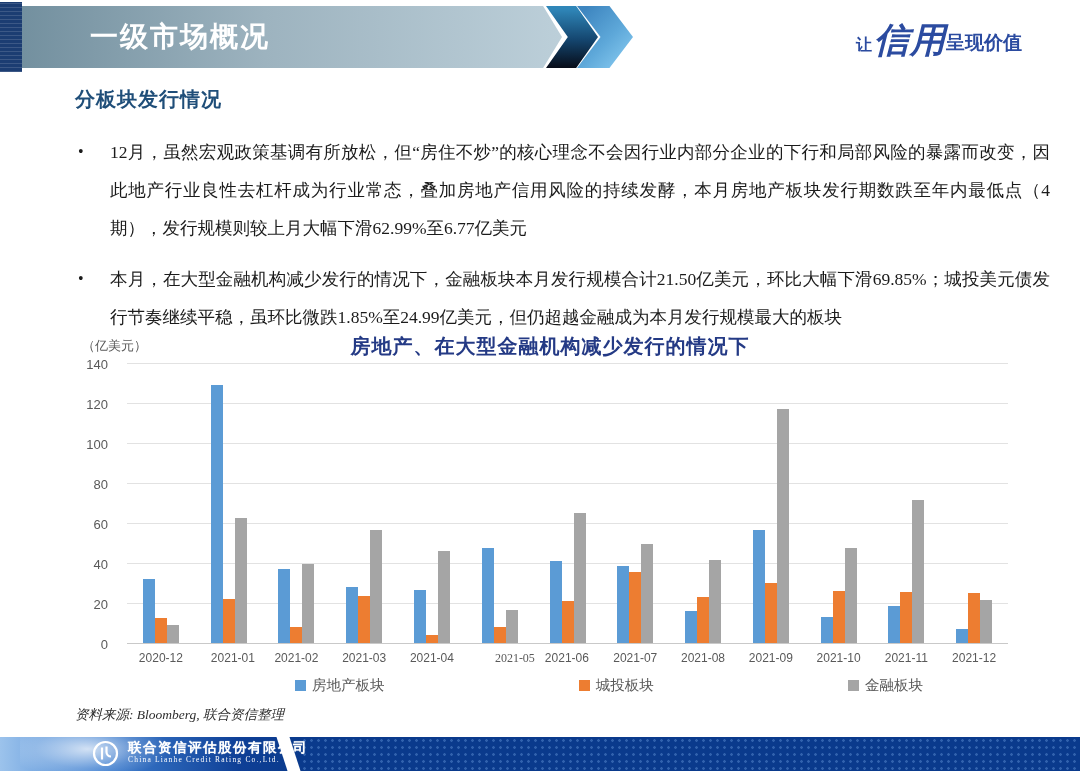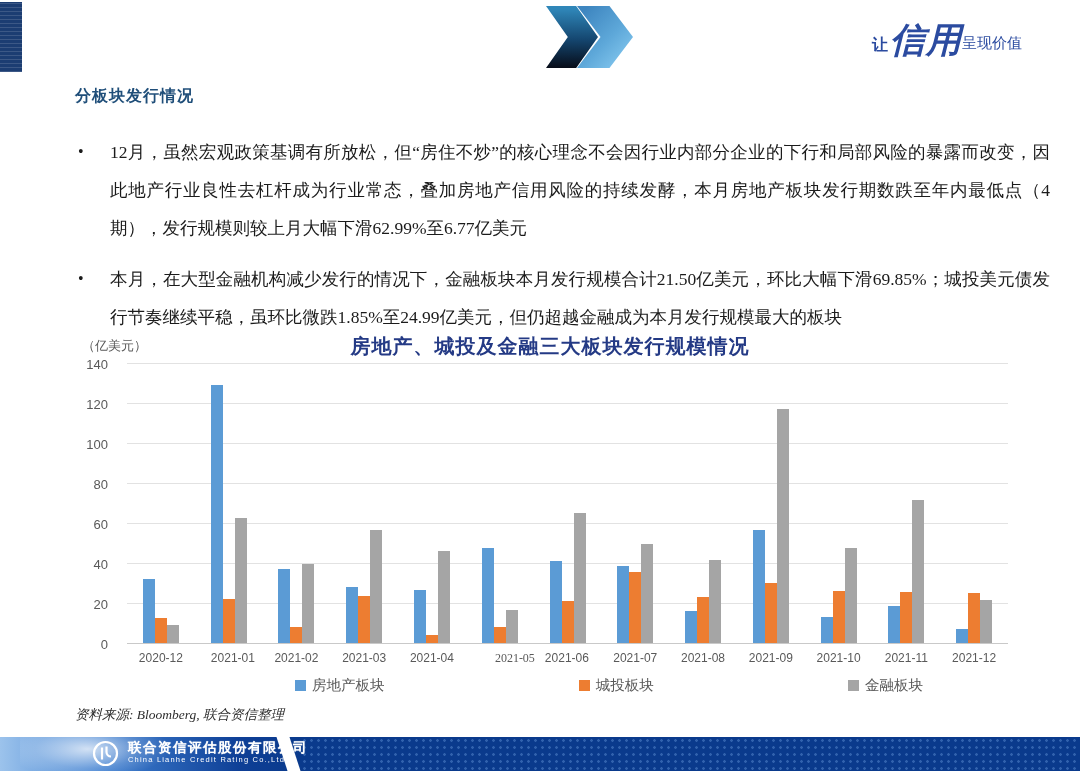--- a/index.html
+++ b/index.html
@@ -18,23 +18,23 @@
     clip-path:polygon(0 0,58% 0,100% 50%,58% 100%,0 100%,42% 50%);
     filter:drop-shadow(-5px 0 0 #fff);}
   .chev1{left:546px;width:52px;background:linear-gradient(to bottom,#2f86b8 5%,#14456e 55%,#070c18 100%);z-index:2;}
   .chev2{left:577px;width:56px;background:linear-gradient(135deg,#3e86c0 10%,#5ea8d9 55%,#8ed0f5 100%);z-index:3;}
 
   .slogan{position:absolute;left:842px;top:16px;width:180px;height:48px;
     display:flex;align-items:center;justify-content:flex-end;color:#2b4ba0;white-space:nowrap;}
   .slogan .pre{font-size:16px;font-weight:bold;margin-right:2px;margin-top:10px;}
   .slogan .emph{font-family:"DejaVu Serif","Liberation Serif",serif;font-size:35px;font-weight:bold;
     font-style:italic;letter-spacing:1px;}
-  .slogan .suf{font-size:15px;font-weight:normal;margin-top:6px;}
-
-  .section-title{position:absolute;left:75px;top:86px;font-size:16px;font-weight:bold;color:#1f4e79;letter-spacing:1px;}
+  .slogan .suf{font-size:19px;font-weight:bold;margin-top:6px;}
+
+  .section-title{position:absolute;left:75px;top:86px;font-size:20px;font-weight:bold;color:#1f4e79;letter-spacing:1px;}
 
   
   .bullets{position:absolute;left:78px;top:133px;width:972px;
     font-family:"Liberation Serif","DejaVu Serif",serif;color:#1b1b1b;}
   .bullet{display:flex;margin-bottom:13px;}
   .bullet .marker{width:32px;font-size:16px;line-height:38px;flex:0 0 32px;}
   .bullet .btext{flex:1;font-size:17.5px;line-height:38px;text-align:justify;}
 
   
   .unit-label{position:absolute;left:82px;top:337px;font-size:13px;color:#595959;}
@@ -59,31 +59,34 @@
   .footer{position:absolute;left:0;top:737px;width:1080px;height:34px;background:#0a3a8c;
     background-image:radial-gradient(rgba(120,170,235,.35) 1px,transparent 1.6px);
     background-size:7px 7px;}
   .footer-left{position:absolute;left:0;top:0;width:300px;height:34px;
     background:linear-gradient(90deg,#9cc3ec 0%,#3f7fd0 35%,#0e3f96 80%,#0a3a8c 100%);}
   .footer-flare{position:absolute;left:20px;top:-8px;width:150px;height:50px;
     background:radial-gradient(ellipse at 45% 40%,rgba(255,255,255,.75) 0%,rgba(255,255,255,.18) 45%,transparent 70%);}
   .footer-slash{position:absolute;left:282px;top:-3px;width:13px;height:40px;background:#fff;
     transform:skewX(18deg);}
   .footer-logo{position:absolute;left:92px;top:3px;width:27px;height:27px;}
-  .footer-co{position:absolute;left:128px;top:3px;color:#fff;white-space:nowrap;}
+  .footer-co{position:absolute;left:128px;top:3px;color:#fff;white-space:nowrap;font-family:Liberation Serif, serif;}
   .footer-co .cn{font-size:13.5px;font-weight:bold;letter-spacing:1.5px;line-height:15px;
     text-shadow:0 0 1px rgba(255,255,255,.6);}
   .footer-co .en{font-size:7.5px;letter-spacing:1.2px;line-height:10px;}
 </style>
 </head>
 <body>
 
 <div class="page">
 
   <div class="edge-block"></div>
+  <div class="banner">
+    <span class="banner-title">一级市场概况</span>
+  </div>
   <div class="chev chev1"></div>
   <div class="chev chev2"></div>
 
   <div class="slogan">
     <span class="pre">让</span>
     <span class="emph">信用</span>
     <span class="suf">呈现价值</span>
   </div>
 
   <div class="section-title">分板块发行情况</div>
@@ -93,21 +96,21 @@
       <span class="marker">•</span>
       <span class="btext">12月，虽然宏观政策基调有所放松，但“房住不炒”的核心理念不会因行业内部分企业的下行和局部风险的暴露而改变，因此地产行业良性去杠杆成为行业常态，叠加房地产信用风险的持续发酵，本月房地产板块发行期数跌至年内最低点（4期），发行规模则较上月大幅下滑62.99%至6.77亿美元</span>
     </div>
     <div class="bullet">
       <span class="marker">•</span>
       <span class="btext">本月，在大型金融机构减少发行的情况下，金融板块本月发行规模合计21.50亿美元，环比大幅下滑69.85%；城投美元债发行节奏继续平稳，虽环比微跌1.85%至24.99亿美元，但仍超越金融成为本月发行规模最大的板块</span>
     </div>
   </div>
 
   <div class="unit-label">（亿美元）</div>
-  <div class="chart-title">房地产、城投及金融三大板块发行规模情况</div>
+  <div class="chart-title">房地产、在大型金融机构减少发行的情况下</div>
   <div class="yticks">
       <div class="ytick" style="bottom: -8px;">0</div>
       <div class="ytick" style="bottom: 32px;">20</div>
       <div class="ytick" style="bottom: 72px;">40</div>
       <div class="ytick" style="bottom: 112px;">60</div>
       <div class="ytick" style="bottom: 152px;">80</div>
       <div class="ytick" style="bottom: 192px;">100</div>
       <div class="ytick" style="bottom: 232px;">120</div>
       <div class="ytick" style="bottom: 272px;">140</div>
     </div>

